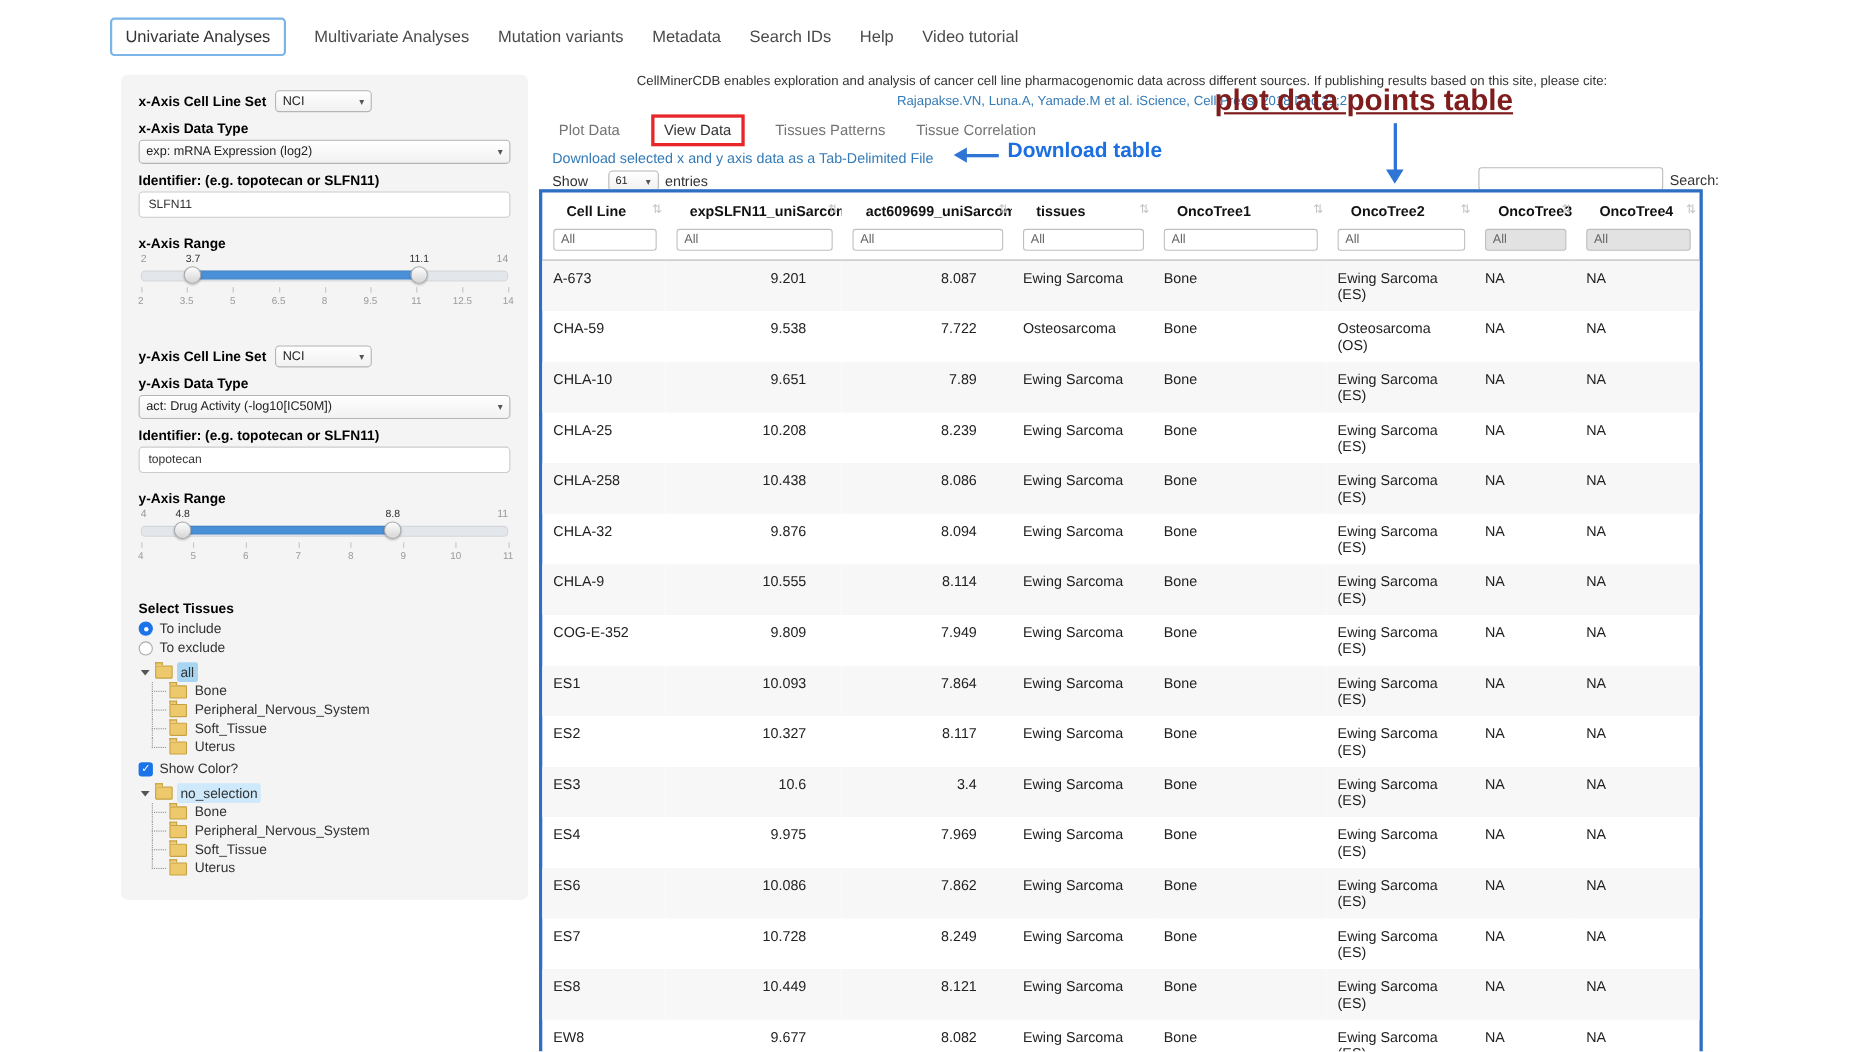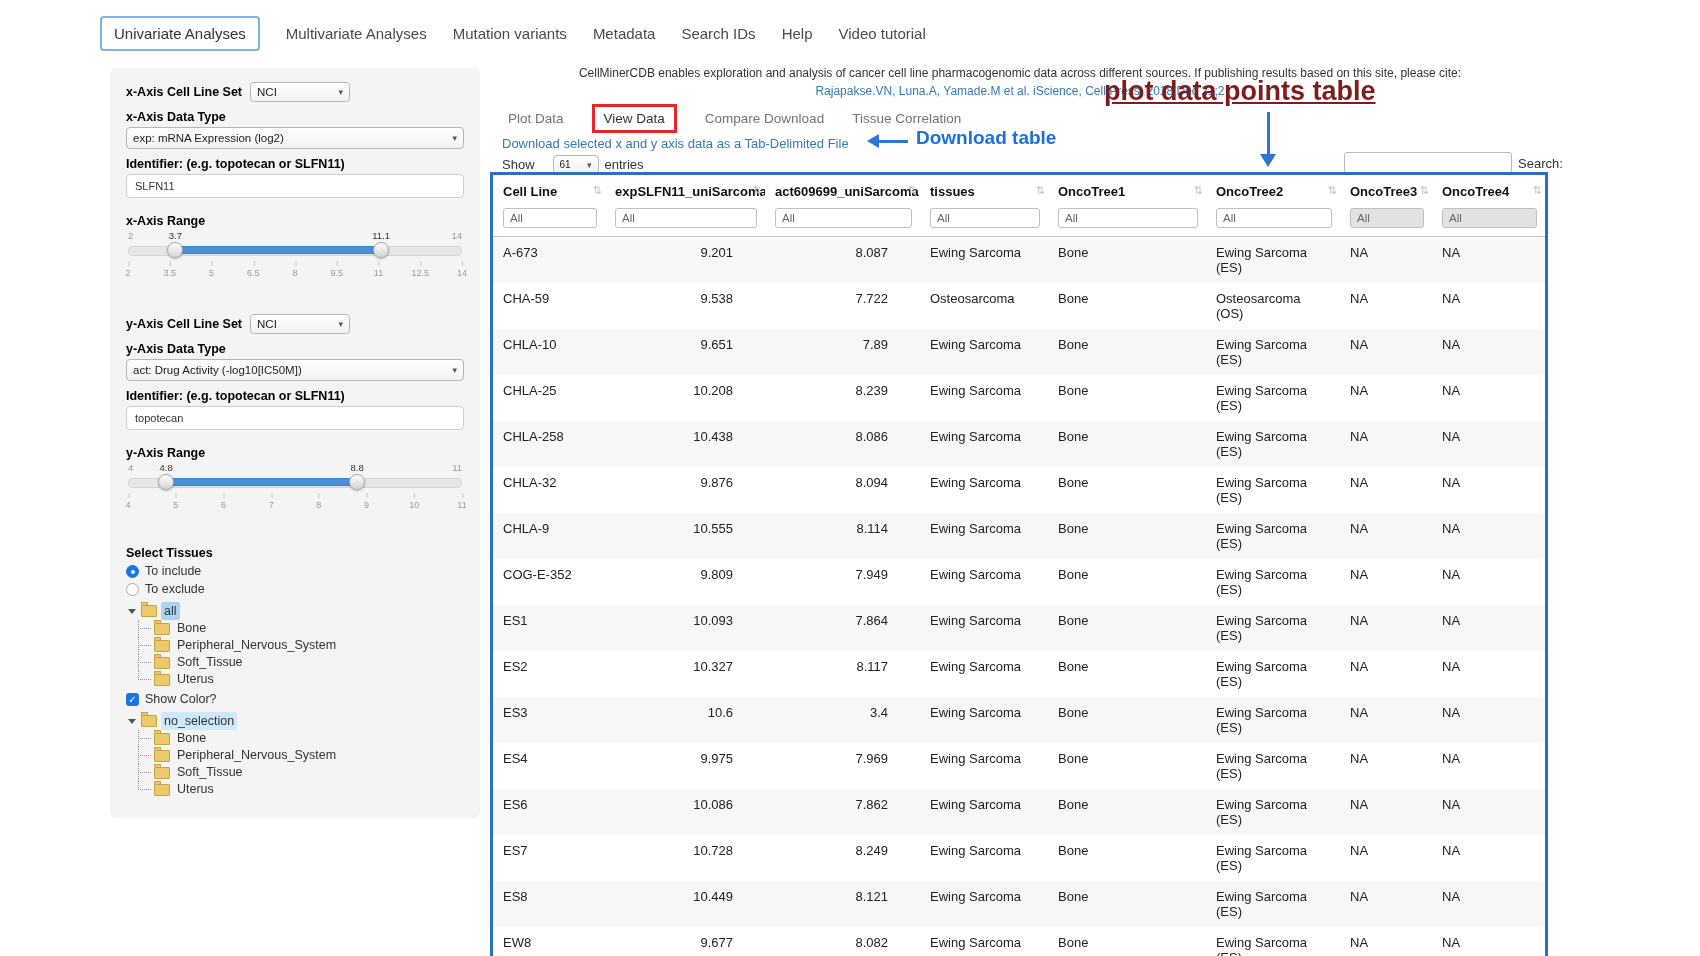--- a/index.html
+++ b/index.html
@@ -9,21 +9,21 @@
   .topnav{position:absolute;left:100px;top:16px;display:flex;align-items:center;gap:26px;font-size:15px;color:#4a4a4a;}
   .nav-item{cursor:pointer;white-space:nowrap;}
   .nav-item.active{border:2px solid #7ab4e8;border-radius:4px;padding:7px 12px;color:#333;background:#fff;}
 
   
   .sidebar{position:absolute;left:110px;top:68px;width:338px;padding:14px 16px 16px;background:#f4f4f4;border-radius:6px;font-size:12.5px;color:#111;}
   .lbl{font-weight:bold;font-size:12.5px;color:#000;}
   .field-row{display:flex;align-items:center;gap:8px;margin-bottom:8px;}
   .sel{display:inline-flex;align-items:center;justify-content:space-between;background:linear-gradient(#fff,#f1f1f1);border:1px solid #b5b5b5;border-radius:4px;height:20px;padding:0 6px;font-size:11.5px;color:#222;box-sizing:border-box;cursor:pointer;}
   .sel .caret{color:#555;font-size:9px;margin-left:6px;}
-  .sel.sm{width:100px;}
+  .sel.sm{width:88px;}
   .sel.full{width:100%;height:22px;margin:3px 0 8px;}
   .ti{width:100%;box-sizing:border-box;height:24px;border:1px solid #ccc;border-radius:4px;padding:2px 8px;font-size:11px;color:#333;margin:3px 0 10px;background:#fff;}
   .sec-label{font-weight:bold;margin:6px 0 2px;}
   .spacer28{height:28px;} .spacer22{height:22px;}
 
   
   .slider{position:relative;height:56px;margin:2px 2px 0;}
   .sl-min,.sl-max{position:absolute;top:0;font-size:9.5px;color:#999;}
   .sl-min{left:0;} .sl-max{right:0;}
   .sl-val{position:absolute;top:0;font-size:9.5px;color:#333;transform:translateX(-50%);}
@@ -67,21 +67,21 @@
 
   .dl-link{position:absolute;left:502px;top:136px;font-size:13px;color:#337ab7;cursor:pointer;}
   .show-row{position:absolute;left:502px;top:155px;display:flex;align-items:center;gap:6px;font-size:13px;color:#333;}
   .sel.entries{width:46px;height:19px;font-size:10px;margin-left:12px;}
   .search-input{position:absolute;left:1344px;top:152px;width:168px;height:21px;border:1px solid #bbb;border-radius:3px;background:#fff;box-sizing:border-box;}
   .search-label{position:absolute;left:1518px;top:156px;font-size:13px;color:#333;}
 
   
   .table-wrap{position:absolute;left:490px;top:172px;width:1052px;border:3px solid #2e6fc4;background:#fff;}
   table{border-collapse:collapse;table-layout:fixed;width:100%;}
-  th{font-size:13px;font-weight:bold;text-align:left;padding:9px 20px 7px 10px;color:#111;position:relative;overflow:hidden;white-space:nowrap;}
+  th{font-size:13px;font-weight:bold;text-align:left;padding:9px 20px 7px 22px;color:#111;position:relative;overflow:hidden;white-space:nowrap;}
   .sort{position:absolute;right:3px;top:9px;color:#c3c3c3;font-size:11px;font-weight:normal;cursor:pointer;}
   .filter-row th{padding:2px 8px 8px 10px;border-bottom:1px solid #c9c9c9;}
   .flt{width:100%;box-sizing:border-box;height:20px;border:1px solid #bfbfbf;border-radius:3px;padding:1px 6px;font-size:11.5px;color:#555;background:#fff;}
   .flt.dim{background:#e2e2e2;}
   .flt::placeholder{color:#666;opacity:1;}
   tbody td{font-size:13px;color:#222;padding:8px 10px;vertical-align:top;overflow:hidden;}
   tbody tr:nth-child(odd){background:#f7f7f7;}
   td.num{text-align:right;padding-right:32px;}
 
   
@@ -261,21 +261,21 @@
   </aside>
 
   <div class="citation">CellMinerCDB enables exploration and analysis of cancer cell line pharmacogenomic data across different sources. If publishing results based on this site, please cite:</div>
   <div class="citation2">Rajapakse.VN, Luna.A, Yamade.M et al. iScience, Cell Press. 2018 Dec 21;2</div>
 
   <div class="subtabs">
     <span class="subtab">Plot Data</span>
     <span class="redbox">
       <span class="subtab active">View Data</span>
     </span>
-    <span class="subtab">Compare Download</span>
+    <span class="subtab">Tissues Patterns</span>
     <span class="subtab">Tissue Correlation</span>
   </div>
 
   <div class="dl-link">Download selected x and y axis data as a Tab-Delimited File</div>
 
   <div class="show-row">
     <span>Show</span>
     <span class="sel entries">
       <span>61</span>
       <span class="caret">▾</span>

